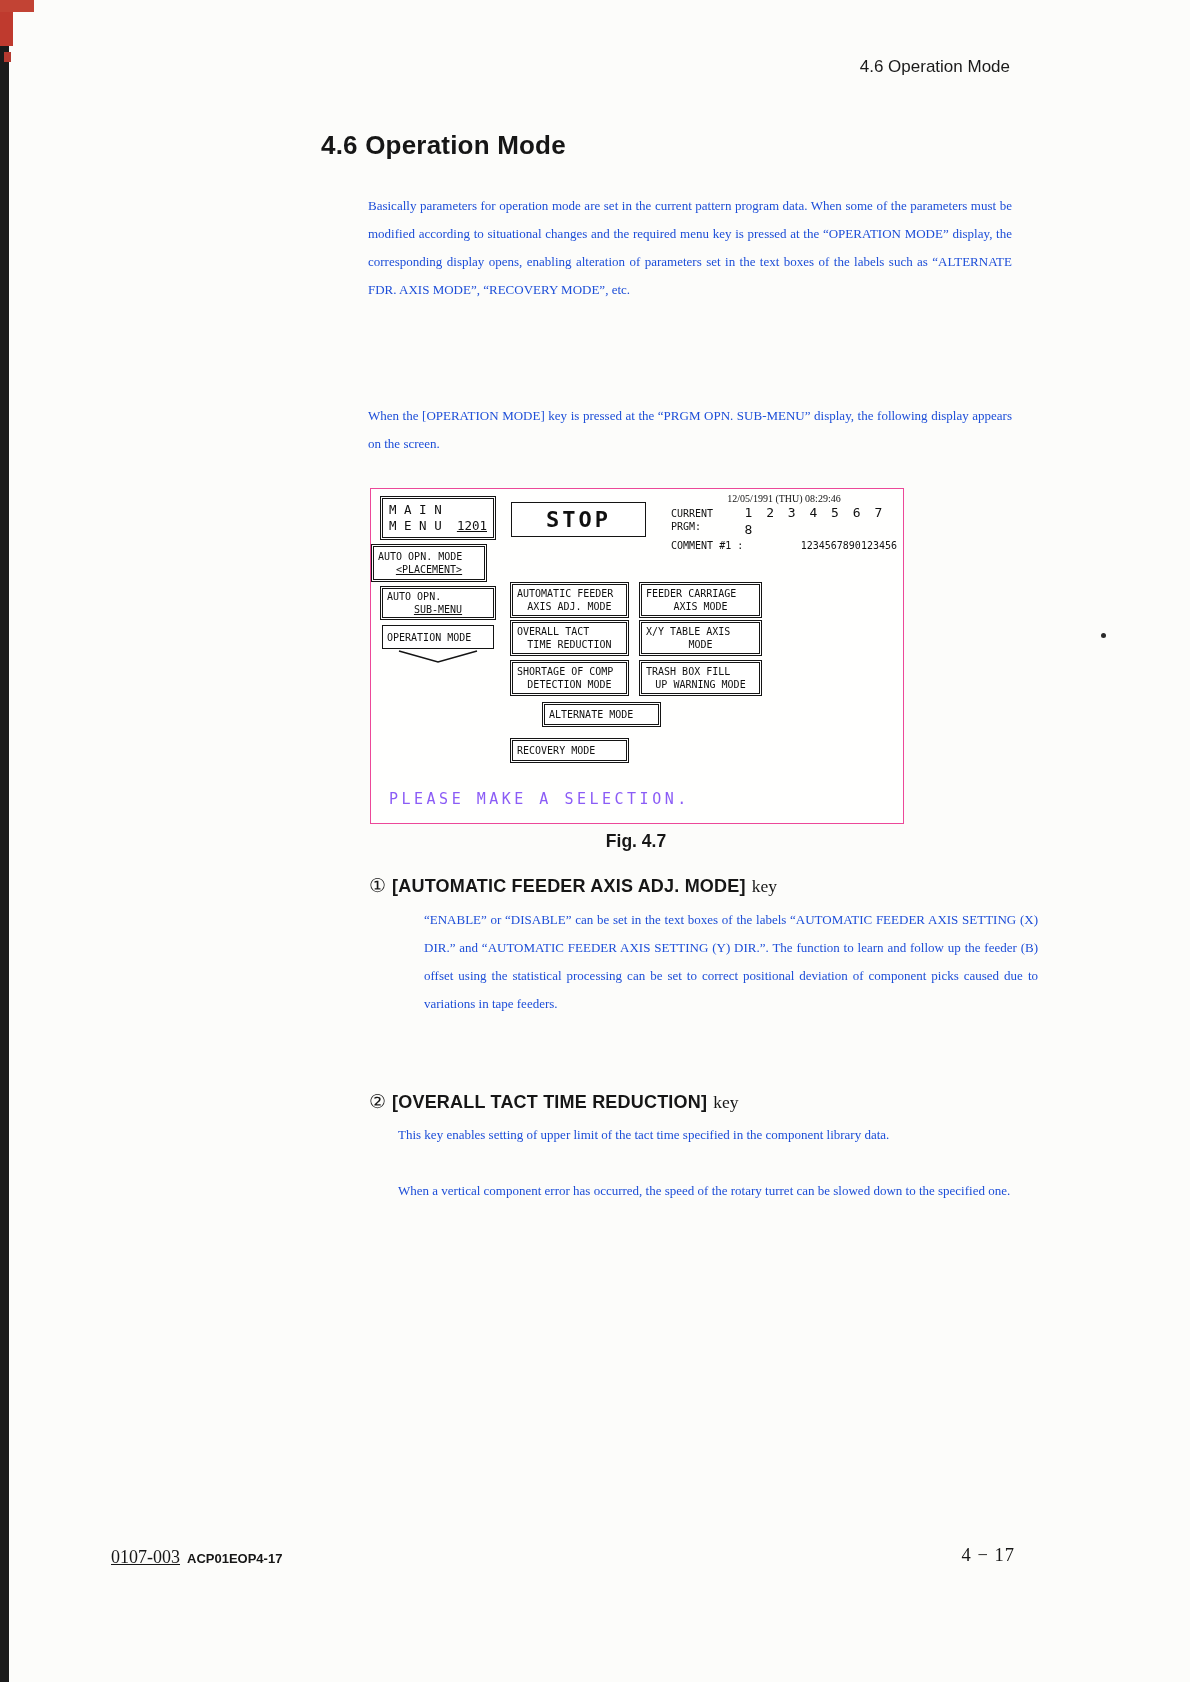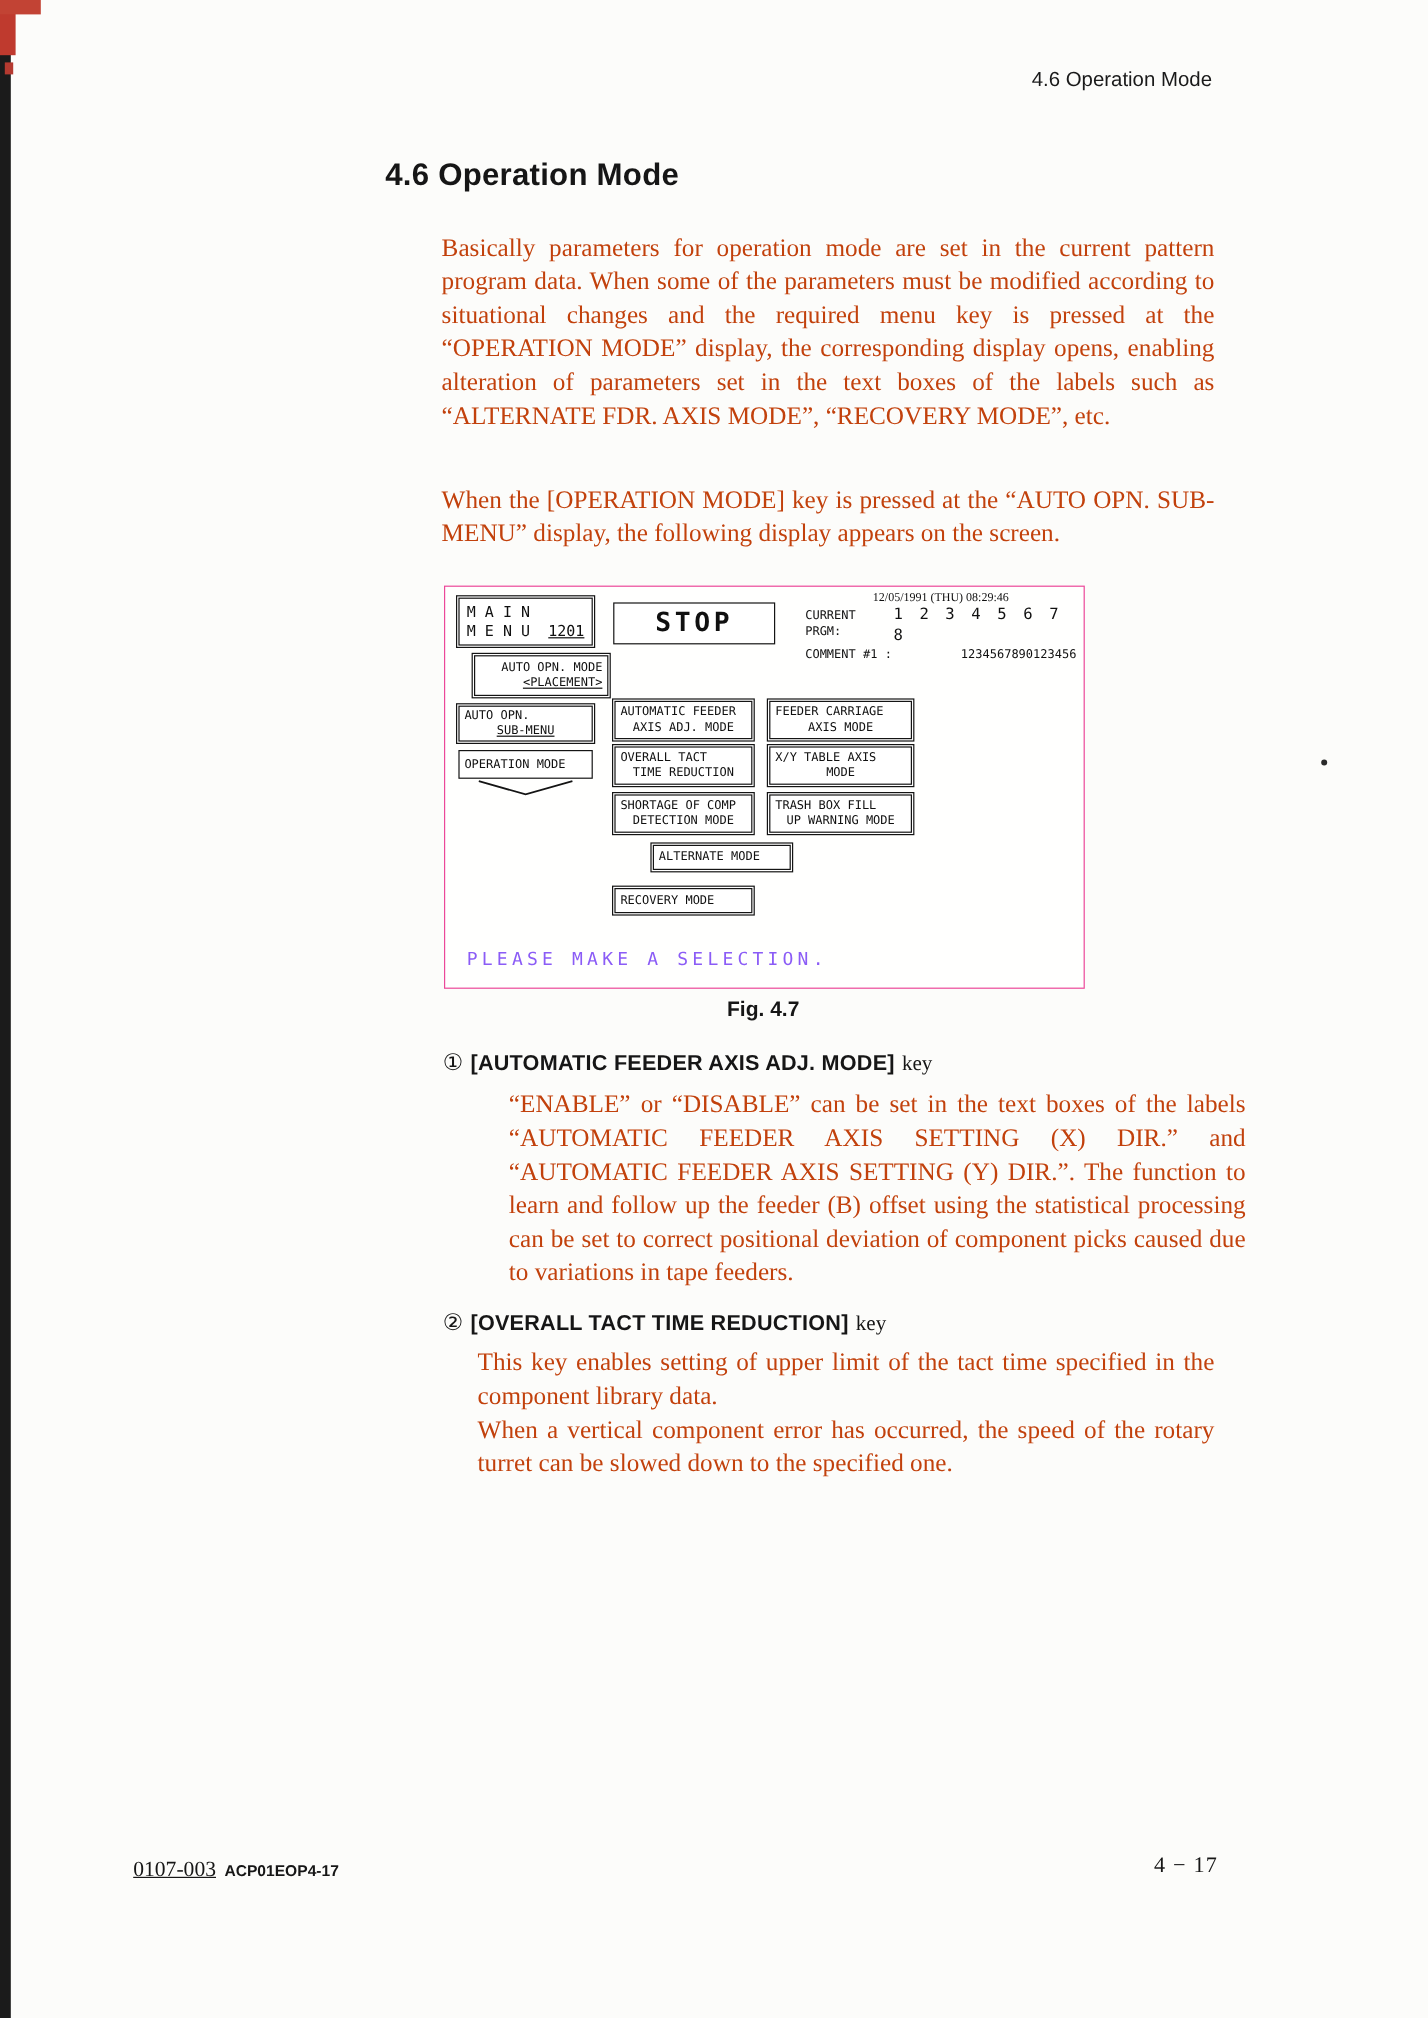--- a/index.html
+++ b/index.html
@@ -18,21 +18,21 @@
   .header-right {
     position:absolute; left:790px; top:57px; width:220px; text-align:right;
     font-family:"Liberation Sans", sans-serif; font-size:17px; color:#1a1a1a;
   }
   .section-title {
     position:absolute; left:321px; top:130px; margin:0;
     font-family:"Liberation Sans", sans-serif; font-weight:bold; font-size:26px; letter-spacing:0.2px;
   }
   .para {
     position:absolute; margin:0; text-align:justify;
-    font-size:21px; line-height:28px; color:#c2410c;
+    font-size:13px; line-height:28px; color:#1d4ed8;
   }
   .para1 { left:368px; top:192px; width:644px; }
   .para2 { left:368px; top:402px; width:644px; }
 
   
   .figure {
     position:absolute; left:370px; top:488px; width:532px; height:334px;
     border:1px solid #ec4899; background:#fffffe;
     font-family:"DejaVu Sans Mono", monospace; color:#101010;
   }
@@ -53,21 +53,21 @@
   .stop-box {
     position:absolute; left:140px; top:13px; width:133px; height:33px;
     border:1.5px solid #141414; display:flex; align-items:center; justify-content:center;
     font-size:22px; font-weight:bold; letter-spacing:3px; background:#fff;
   }
   .status { position:absolute; left:300px; top:3px; width:226px; font-size:10px; line-height:1.3; }
   .status .ln1 { text-align:center;font-family:Liberation Serif, serif; }
   .status .ln { display:flex; justify-content:space-between; align-items:baseline; }
   .status .prgm-val { font-size:13px; letter-spacing:3px; }
 
-  .lb1 { left:24px; top:57px; width:112px; height:34px;align-items:flex-end; }
+  .lb1 { left:2px; top:57px; width:112px; height:34px; }
   .lb2 { left:11px; top:99px; width:112px; height:30px; }
   .lb3 { left:11px; top:136px; width:112px; height:24px; justify-content:center; }
   .lb1 .c { text-align:center; }
   .lb2 .r { text-align:right; }
   .chev { position:absolute; left:26px; top:161px; }
 
   .mb1 { left:141px; top:95px; width:115px; height:32px; }
   .mb2 { left:141px; top:133px; width:115px; height:32px; }
   .mb3 { left:141px; top:173px; width:115px; height:32px; }
   .mb4 { left:141px; top:215px; width:115px; height:21px;margin-left:32px; }
@@ -113,21 +113,21 @@
   <div class="red-a"></div>
   <div class="red-b"></div>
   <div class="red-c"></div>
   <div class="speck"></div>
 
   <div class="header-right">4.6 Operation Mode</div>
 
   <h1 class="section-title">4.6 Operation Mode</h1>
 
   <p class="para para1">Basically parameters for operation mode are set in the current pattern program data. When some of the parameters must be modified according to situational changes and the required menu key is pressed at the “OPERATION MODE” display, the corresponding display opens, enabling alteration of parameters set in the text boxes of the labels such as “ALTERNATE FDR. AXIS MODE”, “RECOVERY MODE”, etc.</p>
-  <p class="para para2">When the [OPERATION MODE] key is pressed at the “AUTO OPN. SUB-MENU” display, the following display appears on the screen.</p>
+  <p class="para para2">When the [OPERATION MODE] key is pressed at the “PRGM OPN. SUB-MENU” display, the following display appears on the screen.</p>
 
   <div class="figure">
 
     <div class="dbox main-menu">
       <div>M A I N</div>
       <div class="row2">
         <span>M E N U</span>
         <span class="ul">1201</span>
       </div>
     </div>

